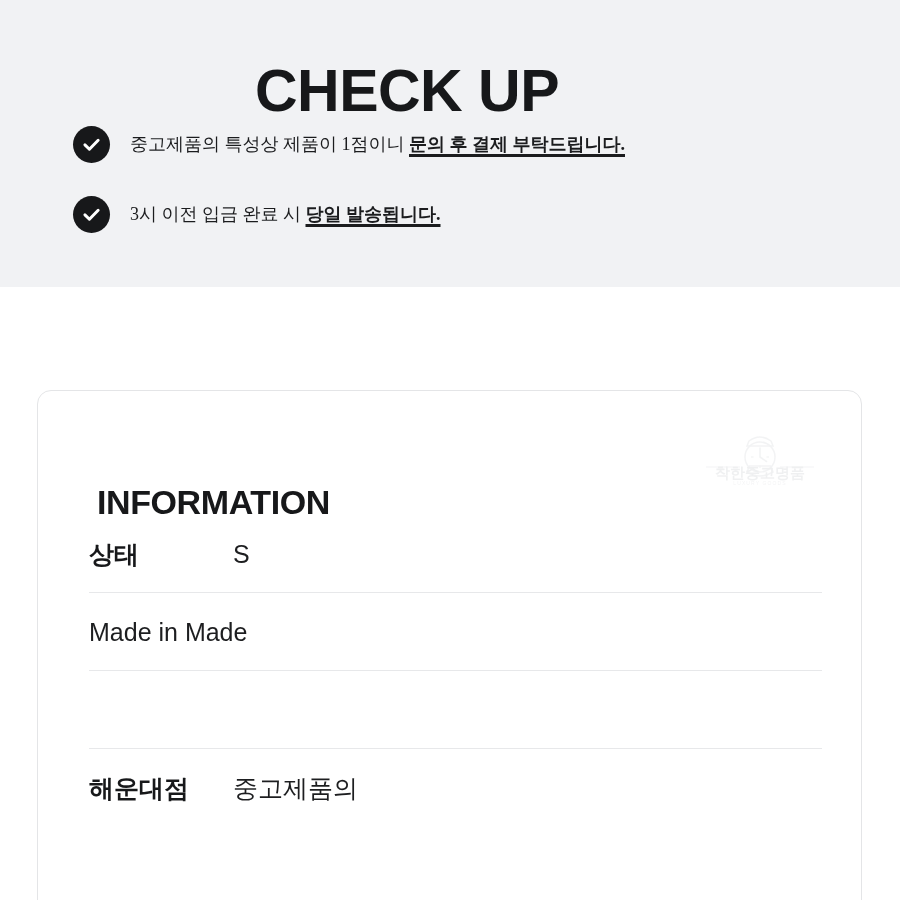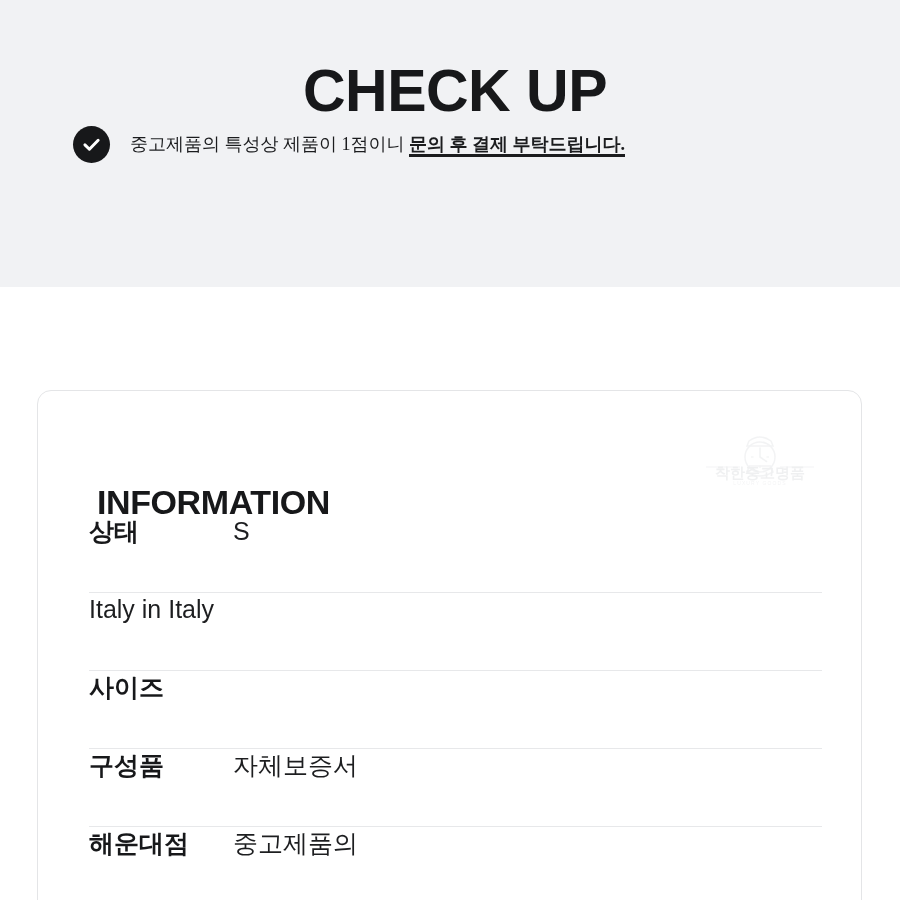--- a/index.html
+++ b/index.html
@@ -40,21 +40,20 @@
     top: 14px;
     width: 814px;
     text-align: center;
     font-size: 59px;
     line-height: 74px;
     font-weight: 900;
     letter-spacing: -0.5px;
     color: #17181a;
     font-family: "Liberation Sans", "DejaVu Sans", sans-serif;
     white-space: nowrap;
-    margin-left: 48px;
   }
 
   .check-list {
     position: absolute;
     left: 73px;
     top: 116px;
     width: 800px;
   }
 
   .check-item {
@@ -132,20 +131,21 @@
 
   .info-table {
     position: absolute;
     left: 51px;
     top: 124px;
     width: 733px;
   }
 
   .info-row {
     display: flex;
+    align-items: center;
     height: 78px;
     border-bottom: 1.5px solid #e7e8ea;
     box-sizing: border-box;
   }
   .info-row:last-child { border-bottom: none; }
 
   .info-label {
     flex: 0 0 144px;
     font-size: 25px;
     line-height: 32px;
@@ -176,20 +176,28 @@
 
       <div class="check-item">
         <span class="check-badge">
           <svg width="21" height="21" viewBox="0 0 24 24" aria-hidden="true">
             <path d="M4.5 12.4 L9.6 17.4 L19.6 7.2" fill="none" stroke="#ffffff" stroke-width="3.4" stroke-linecap="round" stroke-linejoin="round"></path>
           </svg>
         </span>
         <span class="check-text"><span>중고제품의 특성상 제품이 1점이니 </span><span class="em">문의 후 결제 부탁드립니다.</span></span>
       </div>
 
+      <div class="check-item">
+        <span class="check-badge">
+          <svg width="21" height="21" viewBox="0 0 24 24" aria-hidden="true">
+            <path d="M4.5 12.4 L9.6 17.4 L19.6 7.2" fill="none" stroke="#ffffff" stroke-width="3.4" stroke-linecap="round" stroke-linejoin="round"></path>
+          </svg>
+        </span>
+        <span class="check-text"><span>3시 이전 입금 완료 시 </span><span class="em">당일 발송됩니다.</span></span>
+      </div>
 
     </div>
   </section>
 
   <section class="info-card">
 
     <h2 class="info-title">INFORMATION</h2>
 
     <div class="watermark">
       <svg viewBox="0 0 236 124" aria-hidden="true">
@@ -212,31 +220,26 @@
     </div>
 
     <div class="info-table">
 
       <div class="info-row">
         <div class="info-label">상태</div>
         <div class="info-value">S</div>
       </div>
 
       <div class="info-row">
-        <div class="info-value">Italy in Italy</div>
-      </div>
-
-      <div class="info-row">
-        <div class="info-label">사이즈</div>
-      </div>
-
-      <div class="info-row">
-        <div class="info-label">구성품</div>
-        <div class="info-value">자체보증서</div>
-      </div>
+        <div class="info-value">Made in Made</div>
+      </div>
+
+      <div class="info-row">
+      </div>
+
 
       <div class="info-row">
         <div class="info-label">해운대점</div>
         <div class="info-value">중고제품의</div>
       </div>
 
     </div>
   </section>
 
 </div>

